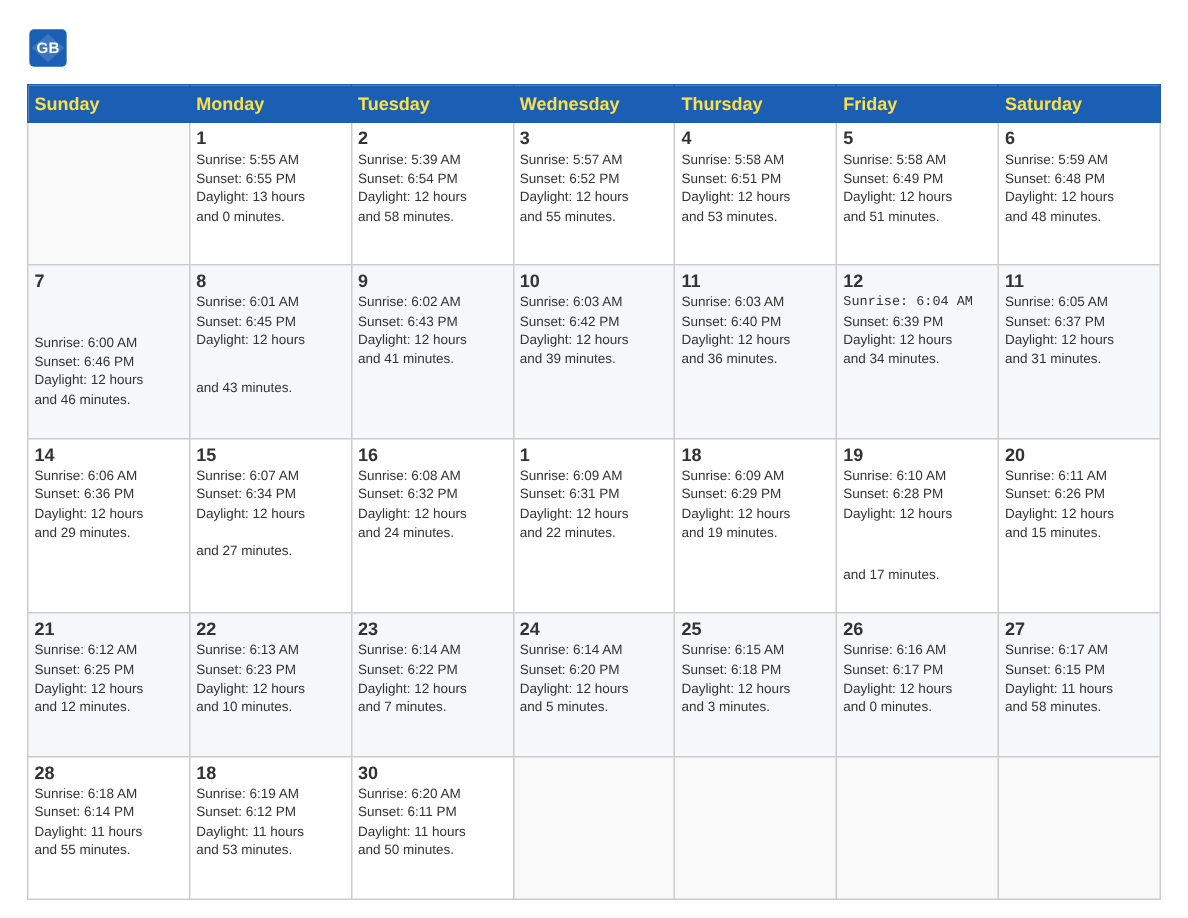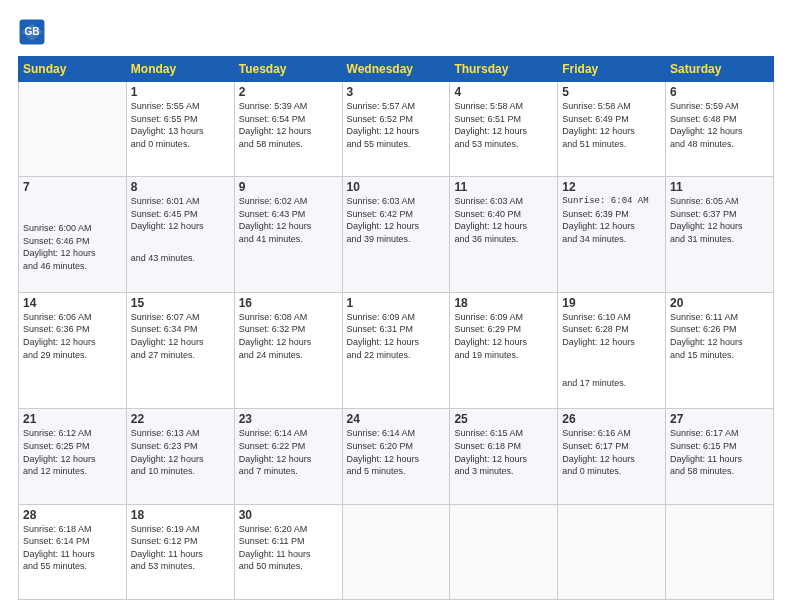--- a/index.html
+++ b/index.html
@@ -260,21 +260,21 @@
               <span style="display: block;">Daylight: 12 hours</span>
               <span style="display: block;">and 29 minutes.</span>
             </div>
           </td>
           <td>
             <span class="day-number">15</span>
             <div class="day-info">
               <span style="display: block;">Sunrise: 6:07 AM</span>
               <span style="display: block;">Sunset: 6:34 PM</span>
               <span style="display: block;">Daylight: 12 hours</span>
-              <span style="display: block;">and 27 minutes.</span>
+              <span style="display: block; margin-top: 12px;">and 27 minutes.</span>
             </div>
           </td>
           <td>
             <span class="day-number">16</span>
             <div class="day-info">
               <span style="display: block;">Sunrise: 6:08 AM</span>
               <span style="display: block;">Sunset: 6:32 PM</span>
               <span style="display: block;">Daylight: 12 hours</span>
               <span style="display: block;">and 24 minutes.</span>
             </div>

